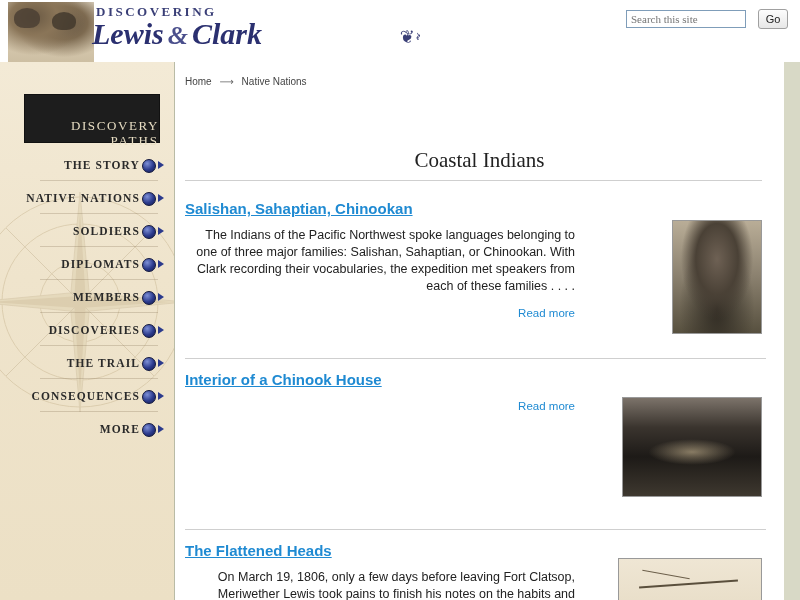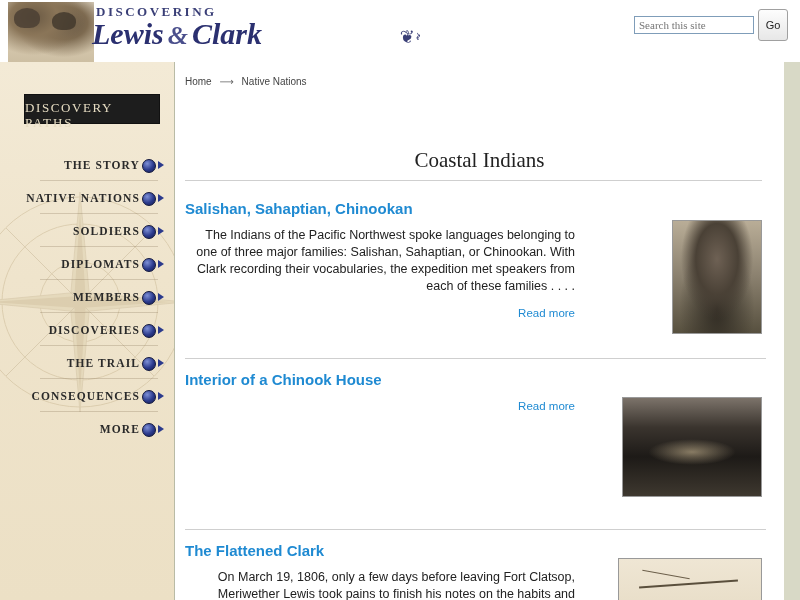--- a/index.html
+++ b/index.html
@@ -120,22 +120,22 @@
     height: 18px;
     font-size: 11px;
     font-family: Liberation Serif, serif;
     padding: 1px 4px;
     border: 1px solid #7f9db9;
     background: #ffffff;
     color: #333;
     box-sizing: border-box;
   }
   .search-btn {
-    margin-left: 4px;
-    height: 32px;
+    margin-left: 12px;
+    height: 20px;
     min-width: 30px;
     font-size: 11px;
     font-family: "Liberation Sans", sans-serif;
     border: 1px solid #a0a0a0;
     border-radius: 3px;
     background: linear-gradient(180deg, #fdfdfd 0%, #e7e7e7 100%);
     color: #222;
     cursor: pointer;
   }
 
@@ -158,30 +158,30 @@
     width: 220px;
     height: 300px;
     opacity: .5;
   }
 
   .paths-title {
     position: absolute;
     left: 24px;
     top: 32px;
     width: 136px;
-    height: 30px;
+    height: 49px;
     background: #1d1d1d;
     border: 1px solid #111;
     color: #e6dcc2;
-    text-align: left;
+    text-align: right;
     font-family: "Liberation Serif", serif;
     font-size: 13px;
     letter-spacing: 1.6px;
     line-height: 15px;
-    padding-top: 5px;
+    padding-top: 23px;
     box-sizing: border-box;
   }
   .paths-title .l2 { display:block; letter-spacing: 2px; }
 
   .nav-list {
     position: absolute;
     left: 0;
     top: 86px;
     width: 166px;
   }
@@ -305,20 +305,21 @@
   }
   .article + .article { border-top: 1px solid #cfcfcf; }
 
   .article-title {
     font-family: "Liberation Sans", sans-serif;
     font-size: 15px;
     font-weight: bold;
     color: #1f8ad2;
     margin: 6px 0 10px 0;
     cursor: pointer;
+    text-decoration: underline;
   }
 
   .article-body {
     font-size: 12.5px;
     line-height: 17px;
     color: #222;
     width: 390px;
     text-align: right;
   }
 
@@ -525,21 +526,21 @@
 
         <div class="article">
           <div class="article-title">Interior of a Chinook House</div>
           <div class="read-more">Read more</div>
           <div class="thumb thumb-2">
             <div class="interior"></div>
           </div>
         </div>
 
         <div class="article">
-          <div class="article-title">The Flattened Clark</div>
+          <div class="article-title">The Flattened Heads</div>
           <div class="article-body">On March 19, 1806, only a few days before leaving Fort Clatsop, Meriwether Lewis took pains to finish his notes on the habits and appearances of the neighborly Clatsop Indians. The most remarkable trait in their physiognomy, he wrote, was the</div>
           <div class="thumb thumb-3">
             <div class="sketch"></div>
           </div>
         </div>
 
       </div>
     </div>
   </div>
 

